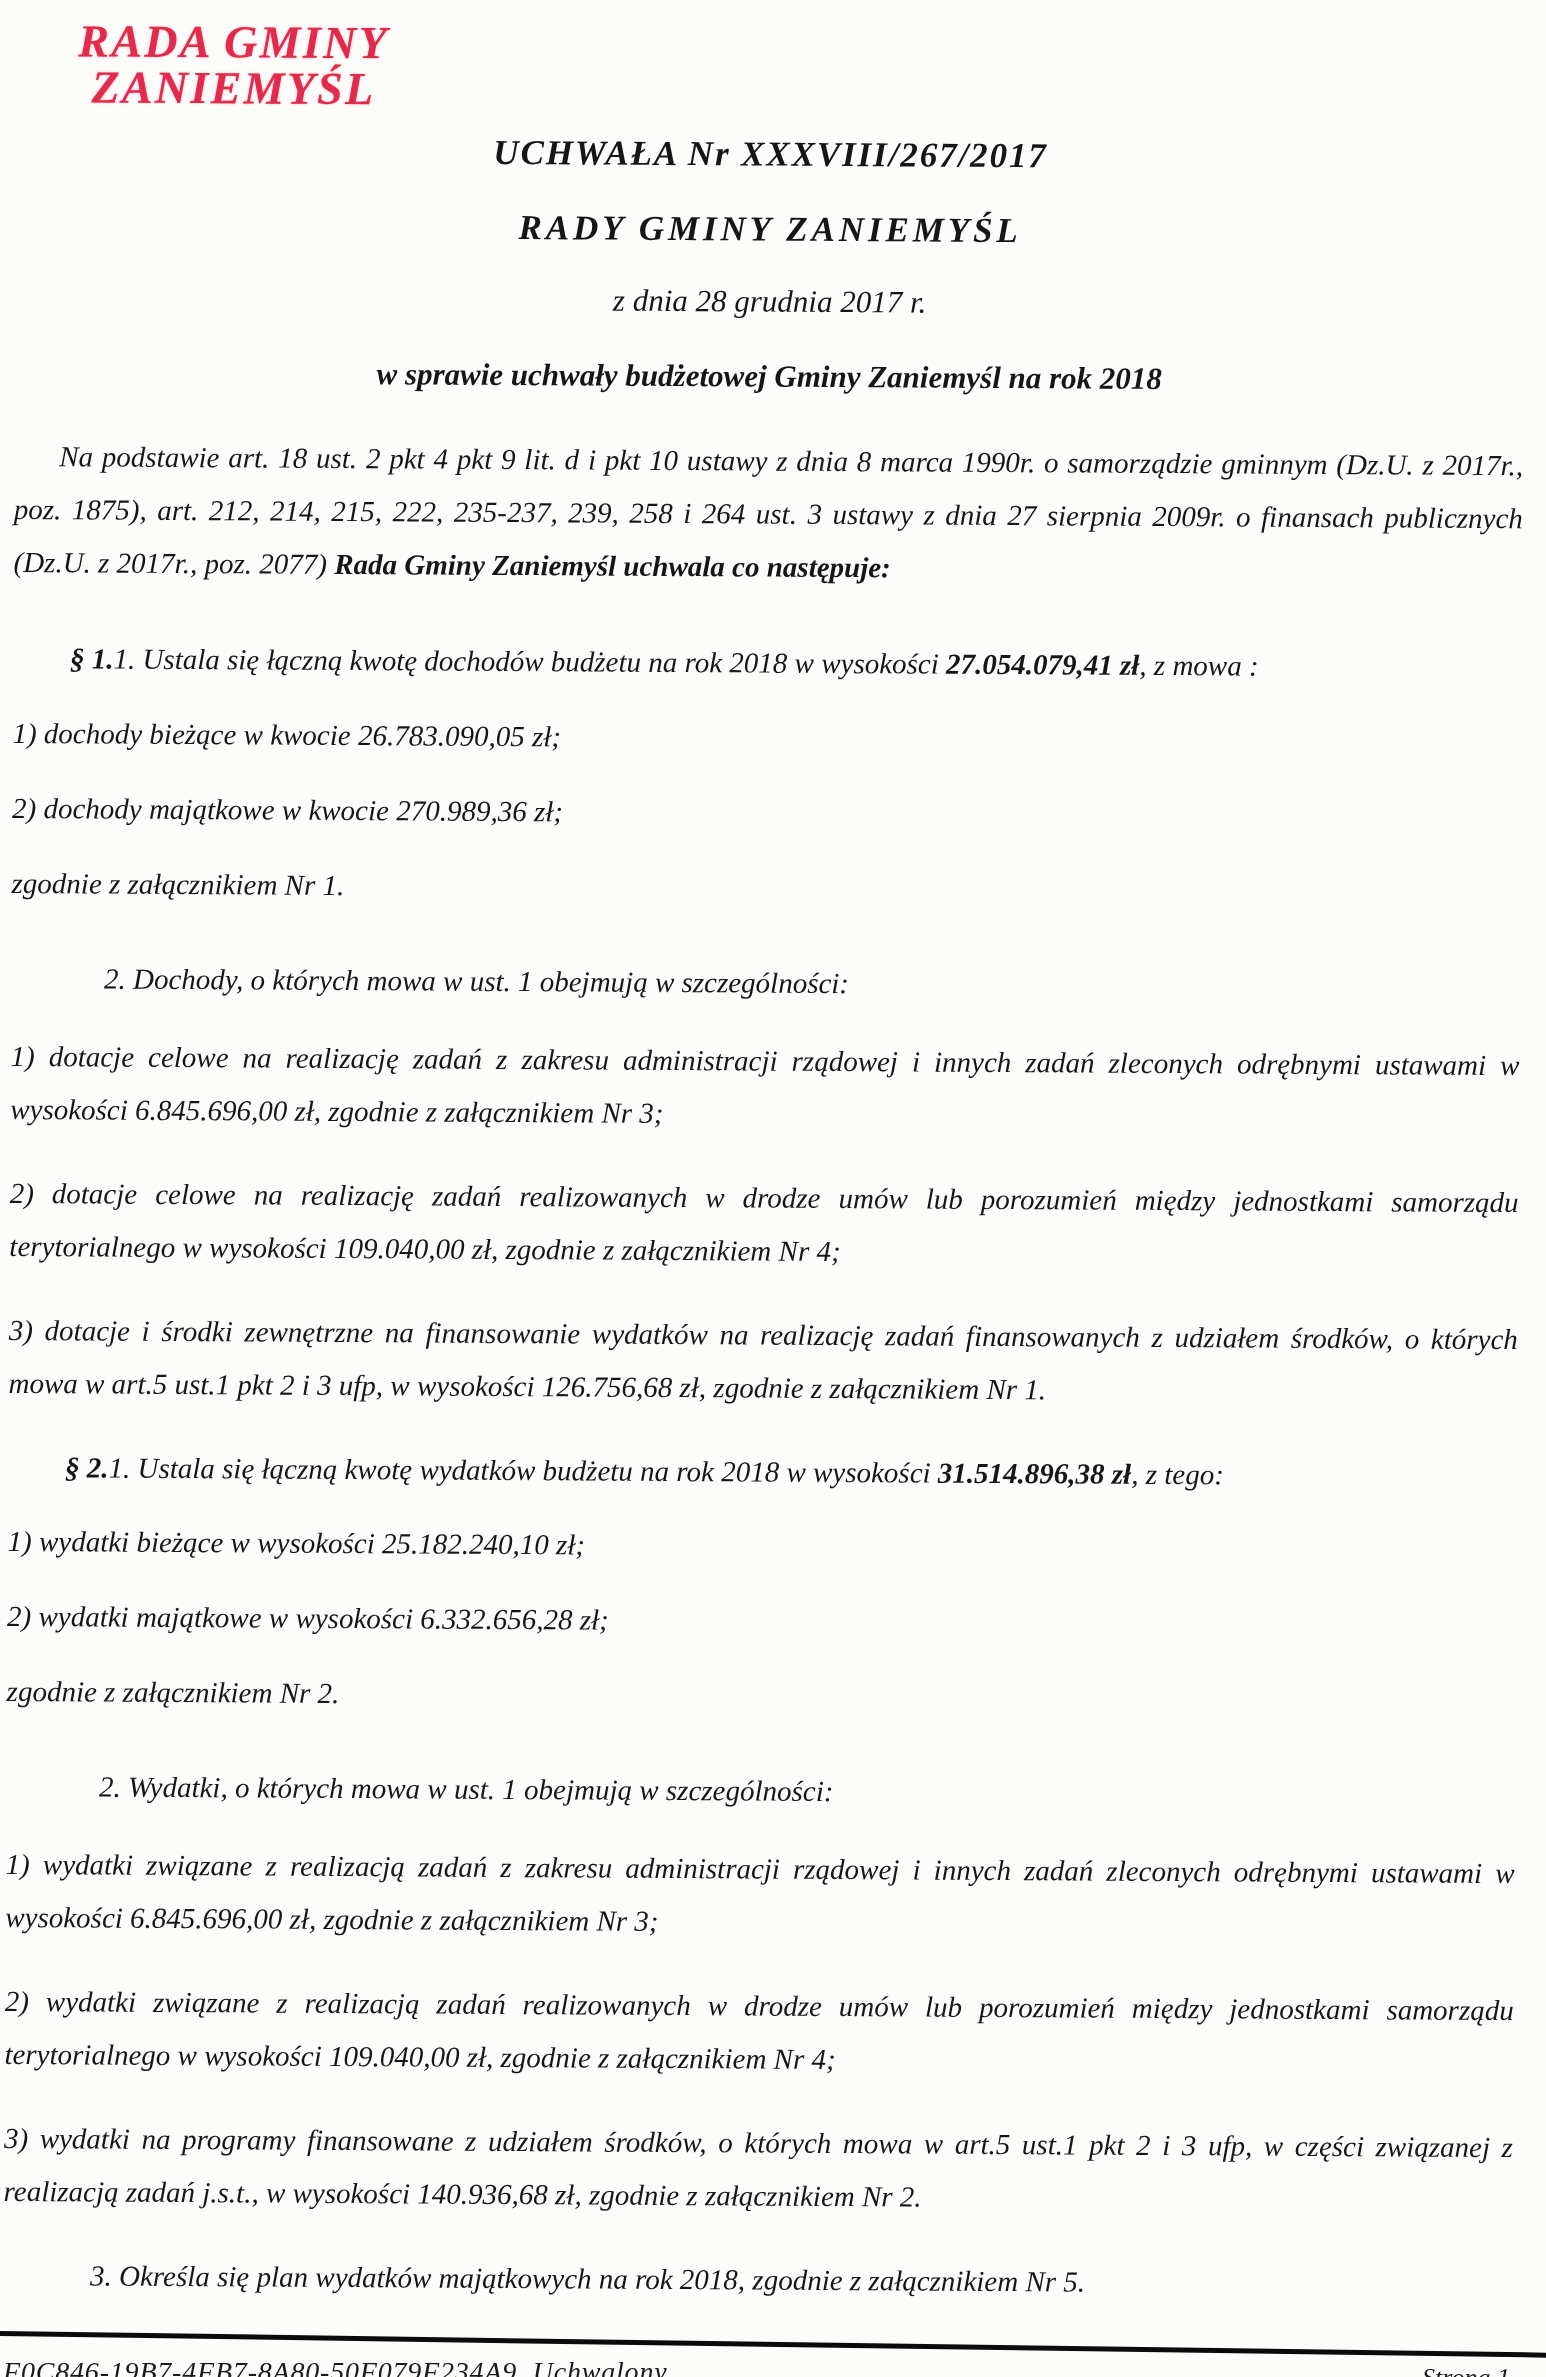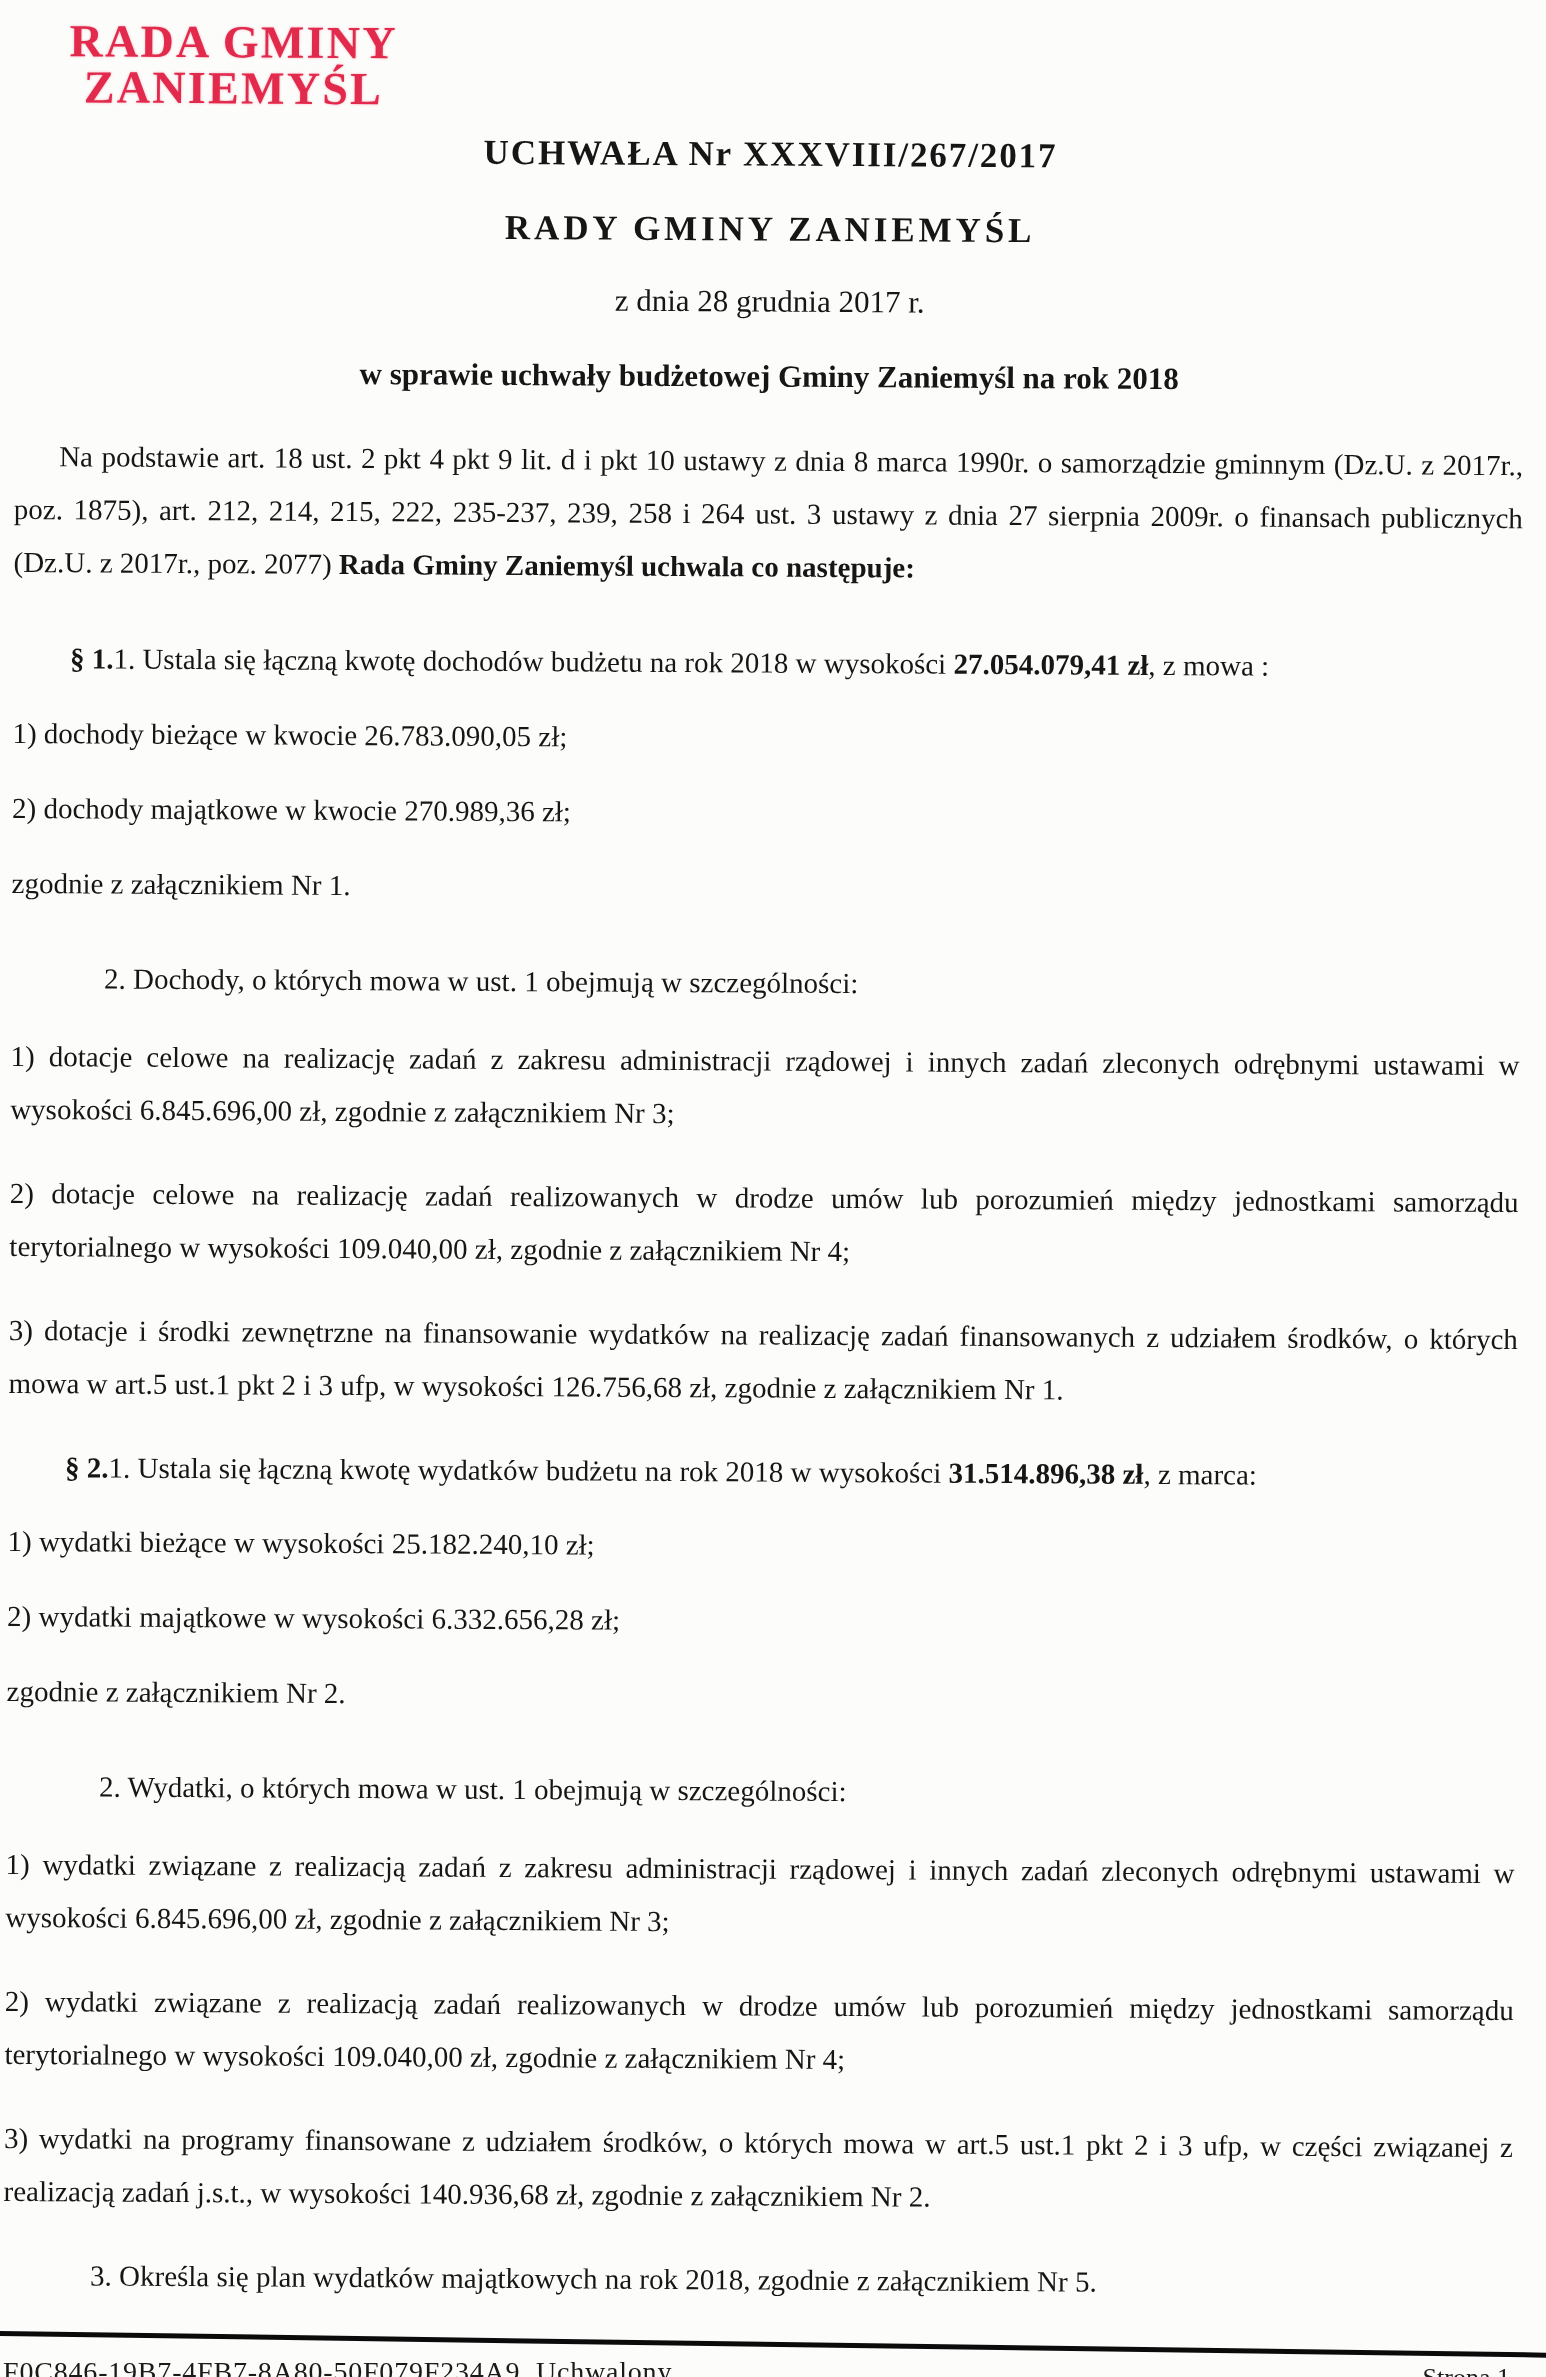--- a/index.html
+++ b/index.html
@@ -7,20 +7,21 @@
     position: relative;
     width: 1546px;
     height: 2377px;
     margin: 0 auto;
     background: #fcfcfa;
     overflow: hidden;
     color: #161616;
     font-family: "Liberation Serif", "DejaVu Serif", serif;
     font-size: 29px;
     line-height: 53px;
+    font-style: italic;
   }
   .content {
     position: absolute;
     left: 0; top: 0; right: 0;
     padding: 10.8px 20px 0 17px;
     transform: rotate(0.35deg);
     transform-origin: 15.5px 0;
   }
   .stamp {
     margin: 7.7px 0 0 43px;
@@ -89,21 +90,21 @@
 
     <p class="block">1) dochody bieżące w kwocie 26.783.090,05 zł;</p>
     <p class="block">2) dochody majątkowe w kwocie 270.989,36 zł;</p>
     <p class="block">zgodnie z załącznikiem Nr 1.</p>
 
     <p class="block usthead">2. Dochody, o których mowa w ust. 1 obejmują w szczególności:</p>
     <p class="block longitem">1) dotacje celowe na realizację zadań z zakresu administracji rządowej i innych zadań zleconych odrębnymi ustawami w wysokości 6.845.696,00 zł, zgodnie z załącznikiem Nr 3;</p>
     <p class="block longitem">2) dotacje celowe na realizację zadań realizowanych w drodze umów lub porozumień między jednostkami samorządu terytorialnego w wysokości 109.040,00 zł, zgodnie z załącznikiem Nr 4;</p>
     <p class="block longitem">3) dotacje i środki zewnętrzne na finansowanie wydatków na realizację zadań finansowanych z udziałem środków, o których mowa w art.5 ust.1 pkt 2 i 3 ufp, w wysokości 126.756,68 zł, zgodnie z załącznikiem Nr 1.</p>
 
-    <p class="block sechead"><span class="b">§ 2.</span><span>1. Ustala się łączną kwotę wydatków budżetu na rok 2018 w wysokości </span><span class="b">31.514.896,38 zł</span><span>, z marca:</span></p>
+    <p class="block sechead"><span class="b">§ 2.</span><span>1. Ustala się łączną kwotę wydatków budżetu na rok 2018 w wysokości </span><span class="b">31.514.896,38 zł</span><span>, z tego:</span></p>
 
     <p class="block">1) wydatki bieżące w wysokości 25.182.240,10 zł;</p>
     <p class="block">2) wydatki majątkowe w wysokości 6.332.656,28 zł;</p>
     <p class="block">zgodnie z załącznikiem Nr 2.</p>
 
     <p class="block usthead">2. Wydatki, o których mowa w ust. 1 obejmują w szczególności:</p>
     <p class="block longitem">1) wydatki związane z realizacją zadań z zakresu administracji rządowej i innych zadań zleconych odrębnymi ustawami w wysokości 6.845.696,00 zł, zgodnie z załącznikiem Nr 3;</p>
     <p class="block longitem">2) wydatki związane z realizacją zadań realizowanych w drodze umów lub porozumień między jednostkami samorządu terytorialnego w wysokości 109.040,00 zł, zgodnie z załącznikiem Nr 4;</p>
     <p class="block longitem">3) wydatki na programy finansowane z udziałem środków, o których mowa w art.5 ust.1 pkt 2 i 3 ufp, w części związanej z realizacją zadań j.s.t., w wysokości 140.936,68 zł, zgodnie z załącznikiem Nr 2.</p>
 

